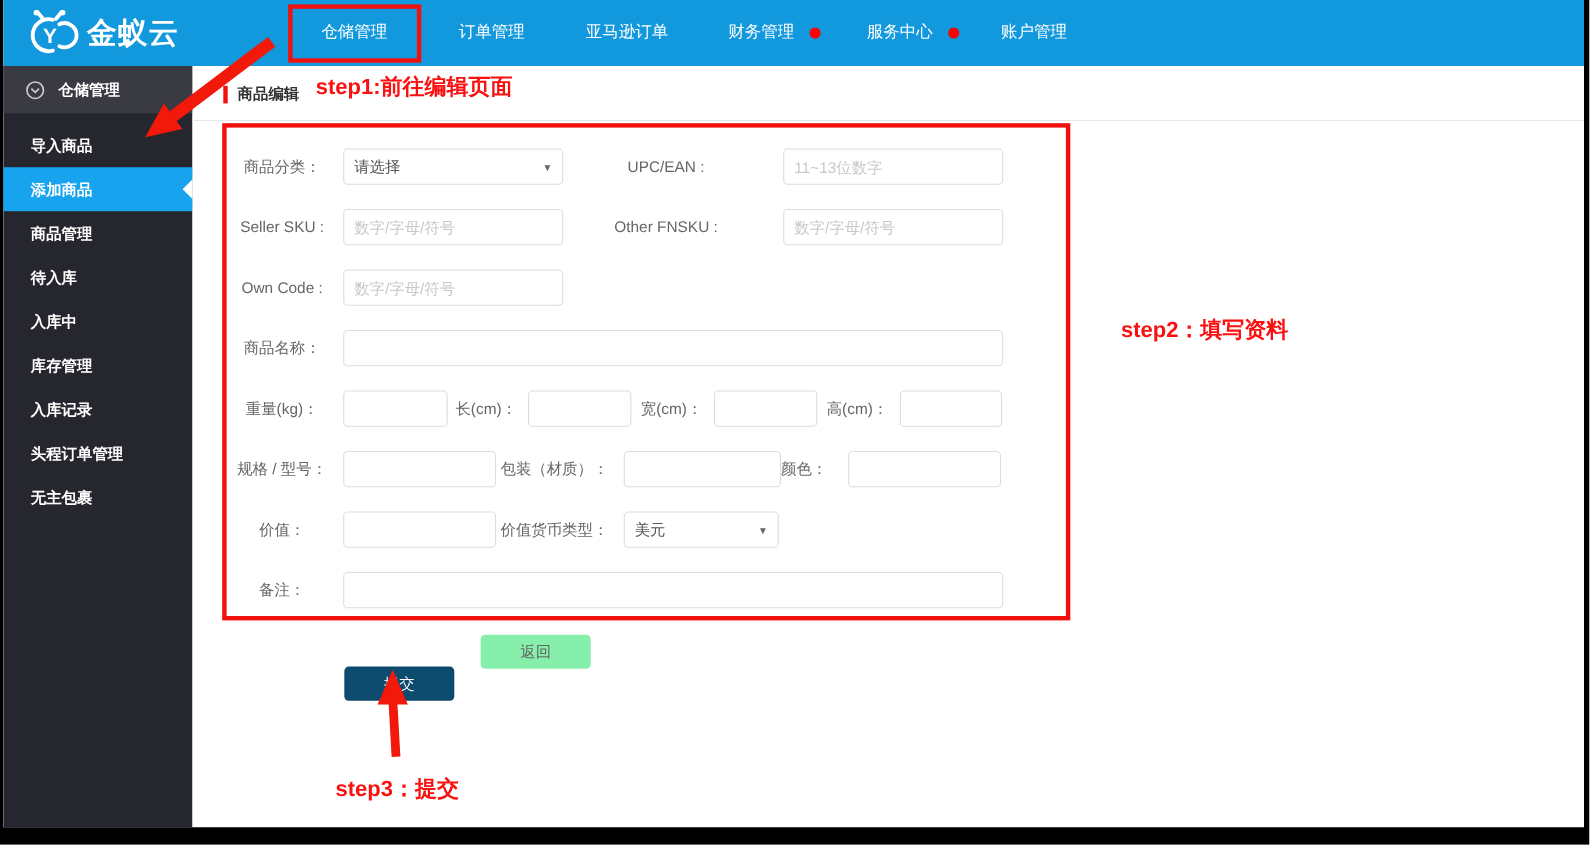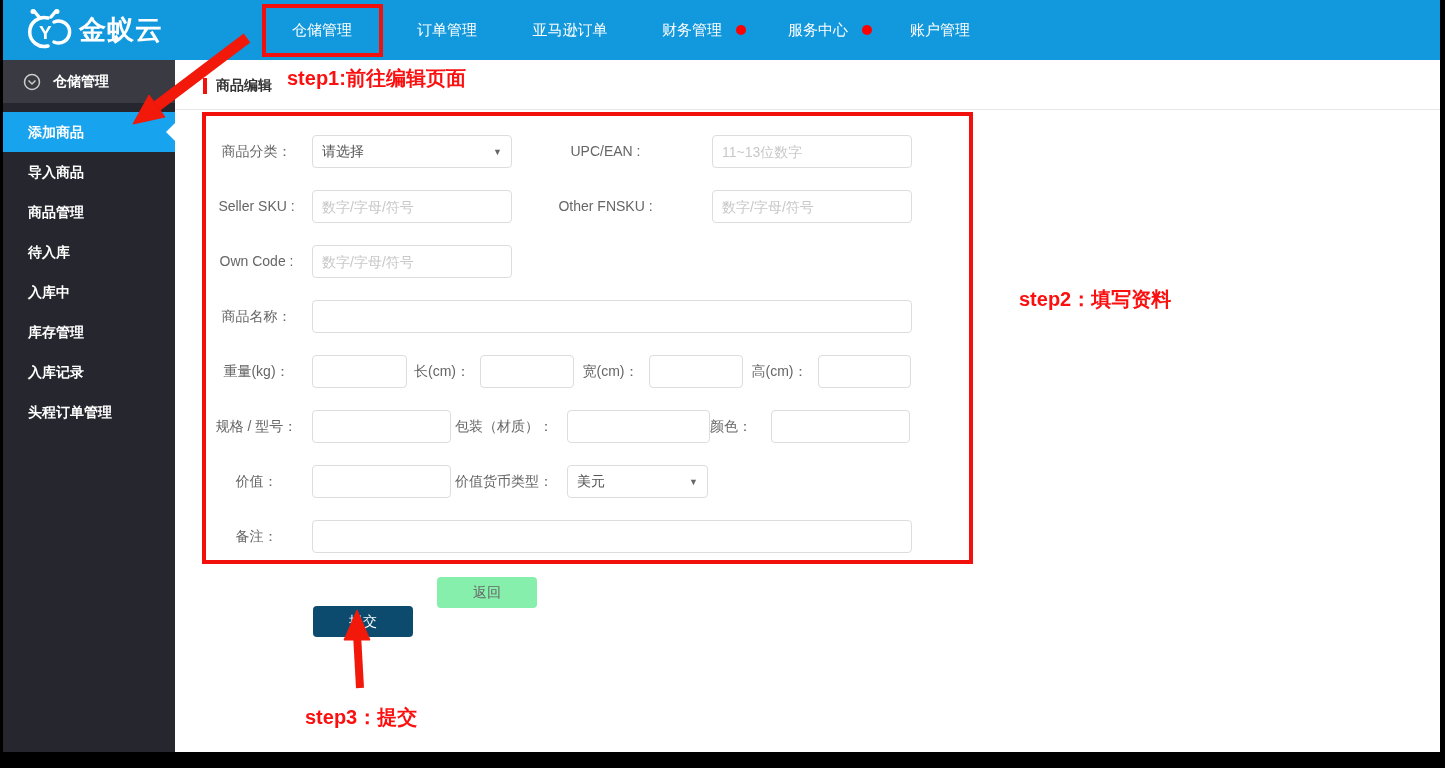--- a/index.html
+++ b/index.html
@@ -94,28 +94,29 @@
 
   <div class="sidebar">
     <div class="sb-header">
       <svg width="18" height="18" viewBox="0 0 18 18">
         <circle cx="9" cy="9" r="7.5" stroke="#ccc" stroke-width="1.5" fill="none"></circle>
         <path d="M5.5 7.5 L9 11 L12.5 7.5" stroke="#ccc" stroke-width="1.5" fill="none"></path>
       </svg>
       <span>仓储管理</span>
     </div>
     <div class="sb-list">
+      <div class="sb-item">导入商品</div>
       <div class="sb-item active">添加商品</div>
-      <div class="sb-item">导入商品</div>
       <div class="sb-item">商品管理</div>
       <div class="sb-item">待入库</div>
       <div class="sb-item">入库中</div>
       <div class="sb-item">库存管理</div>
       <div class="sb-item">入库记录</div>
       <div class="sb-item">头程订单管理</div>
+      <div class="sb-item">无主包裹</div>
     </div>
   </div>
 
   <div class="main">
     <div class="main-header">
       <div class="page-title">
         <span class="title-bar"></span>
         <span>商品编辑</span>
       </div>
     </div>

